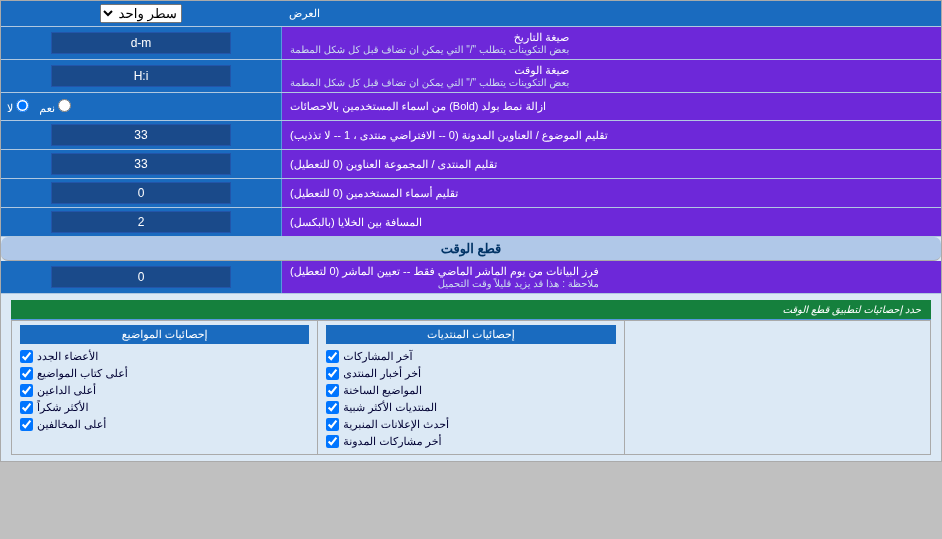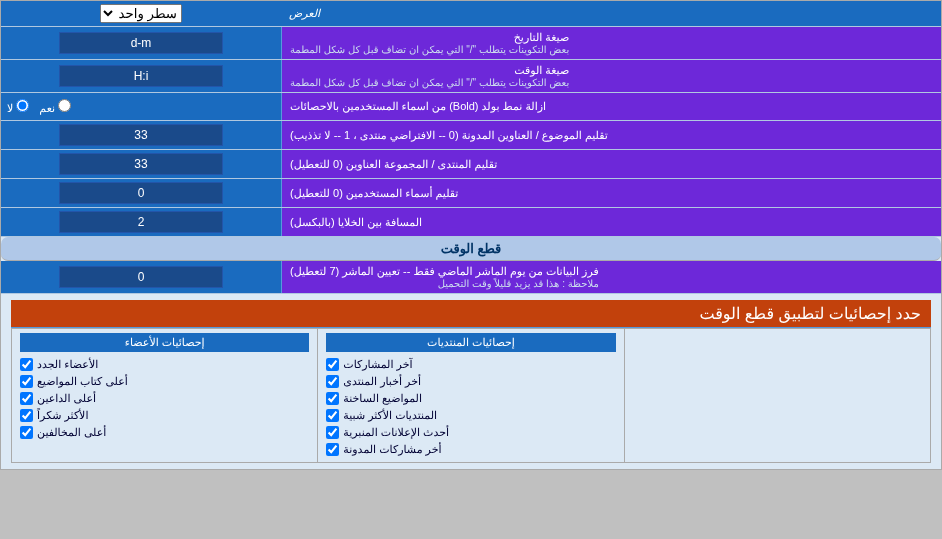--- a/index.html
+++ b/index.html
@@ -39,21 +39,21 @@
     }
     .row-input {
       width: 280px;
       background: #1a6bbf;
       display: flex;
       align-items: center;
       justify-content: center;
       padding: 3px 6px;
     }
     .row-input input[type="text"] {
-      width: 164px;
+      width: 180px;
       background: #1a4a8a;
       color: #fff;
       border: 1px solid #2255aa;
       padding: 3px 6px;
       text-align: center;
       font-size: 12px;
       direction: ltr;
     }
     .radio-row .row-input {
       justify-content: flex-end;
@@ -74,26 +74,27 @@
       padding: 4px;
       border-bottom: 1px solid #aaa;
       font-size: 13px;
       border-radius: 7px;
     }
     .checkboxes-section {
       background: #dce9f5;
       padding: 6px 10px;
     }
     .checkboxes-top-label {
-      background: #c2410c;
+      background: #15803d;
       color: #fff;
       padding: 4px 10px;
-      font-size: 16px;
+      font-size: 10px;
       text-align: right;
       border-bottom: 1px solid #5599dd;
+      font-style: italic;
     }
     .checkboxes-grid {
       display: flex;
       border: 1px solid #aaa;
       background: #dce9f5;
     }
     .checkbox-col {
       flex: 1;
       padding: 4px 8px;
       border-left: 1px solid #aaa;
@@ -130,21 +131,20 @@
     .top-label {
       flex: 1;
       background: #1a6bbf;
       color: #fff;
       padding: 3px 8px;
       text-align: right;
       font-size: 11px;
       display: flex;
       align-items: center;
       justify-content: flex-end;
-      font-style: italic;
     }
     .top-select {
       width: 280px;
       background: #1a6bbf;
       display: flex;
       align-items: center;
       justify-content: center;
       padding: 2px 4px;
     }
   </style>
@@ -244,21 +244,21 @@
     </div>
   </div>
 
   <div class="section-header">
     <span>قطع الوقت</span>
   </div>
 
   <div class="row">
     <div class="row-label">
       <div>
-        <div>فرز البيانات من يوم الماشر الماضي فقط -- تعيين الماشر (7 لتعطيل)</div>
+        <div>فرز البيانات من يوم الماشر الماضي فقط -- تعيين الماشر (0 لتعطيل)</div>
         <small>ملاحظة : هذا قد يزيد قليلاً وقت التحميل</small>
       </div>
     </div>
     <div class="row-input">
       <input type="text" value="0" style="">
     </div>
   </div>
 
   <div class="checkboxes-section">
     <div class="checkboxes-top-label">
@@ -293,21 +293,21 @@
           <input type="checkbox" checked="" style="">
         </div>
         <div class="checkbox-item">
           <span>أخر مشاركات المدونة</span>
           <input type="checkbox" checked="" style="">
         </div>
       </div>
 
       <div class="checkbox-col" style="border-left:none;">
         <div class="checkbox-col-header">
-          <span>إحصائيات الأعضاء</span>
+          <span>إحصائيات المواضيع</span>
         </div>
         <div class="checkbox-item">
           <span>الأعضاء الجدد</span>
           <input type="checkbox" checked="" style="">
         </div>
         <div class="checkbox-item">
           <span>أعلى كتاب المواضيع</span>
           <input type="checkbox" checked="" style="">
         </div>
         <div class="checkbox-item">

